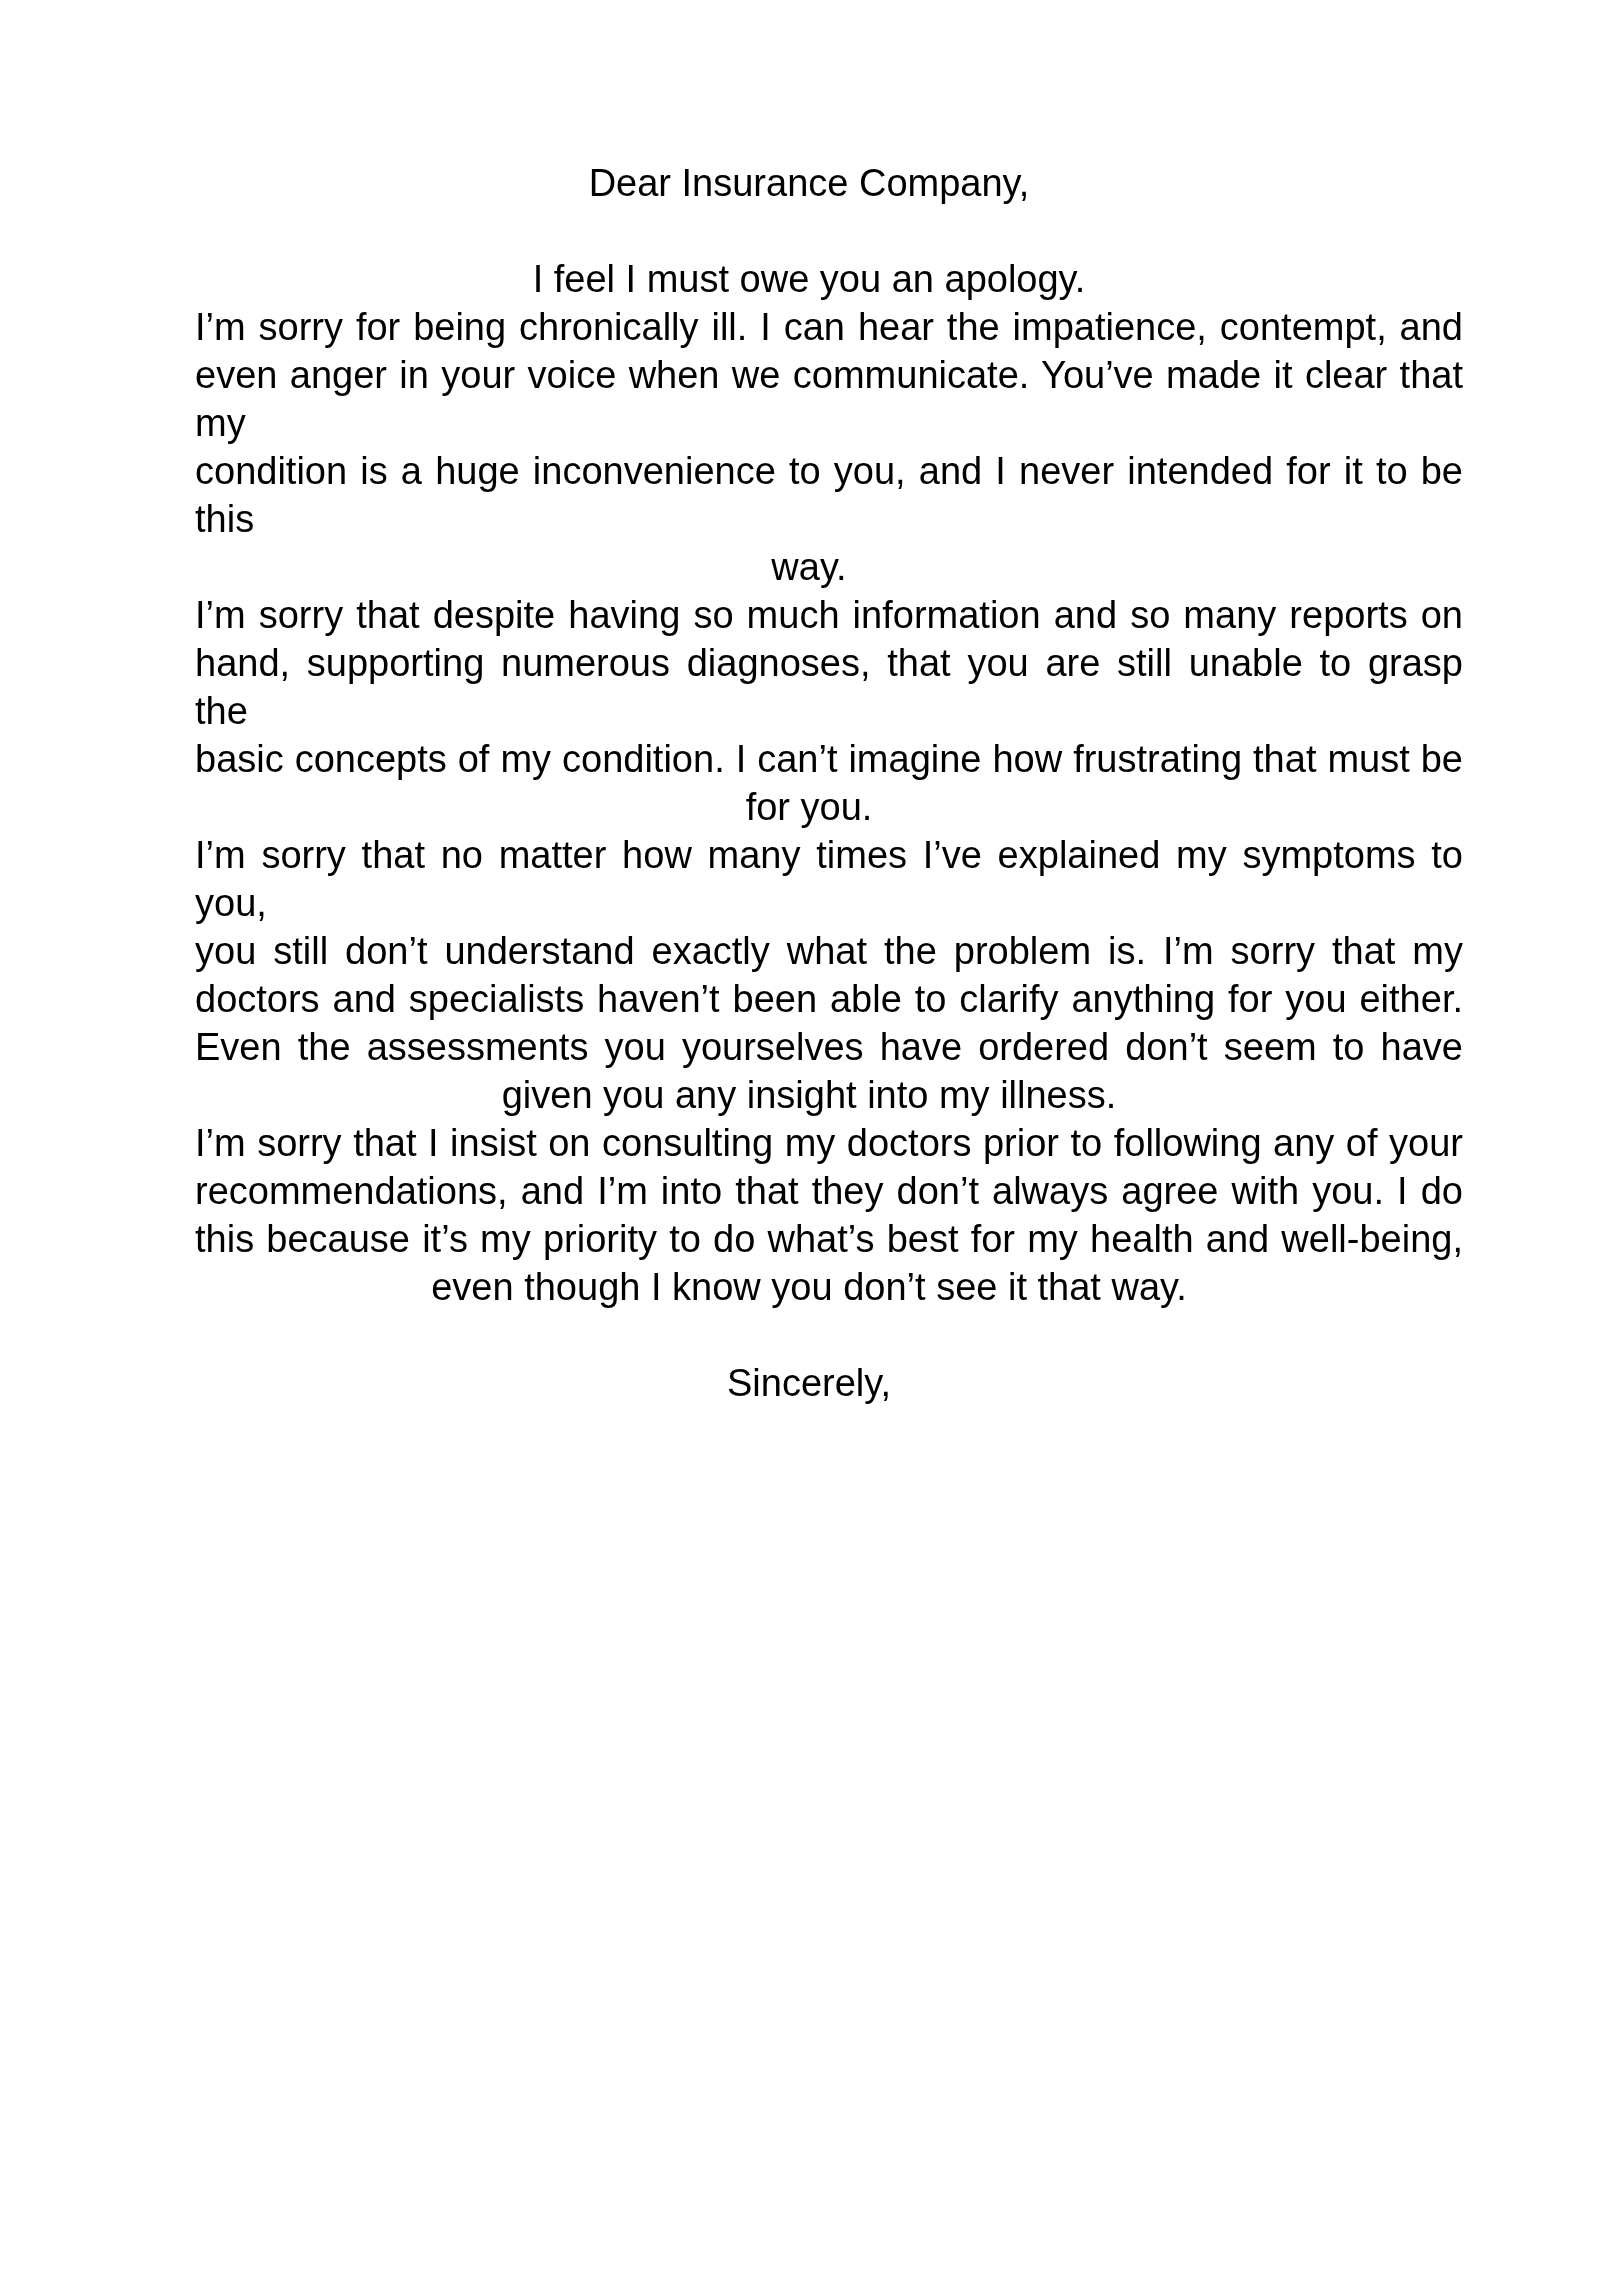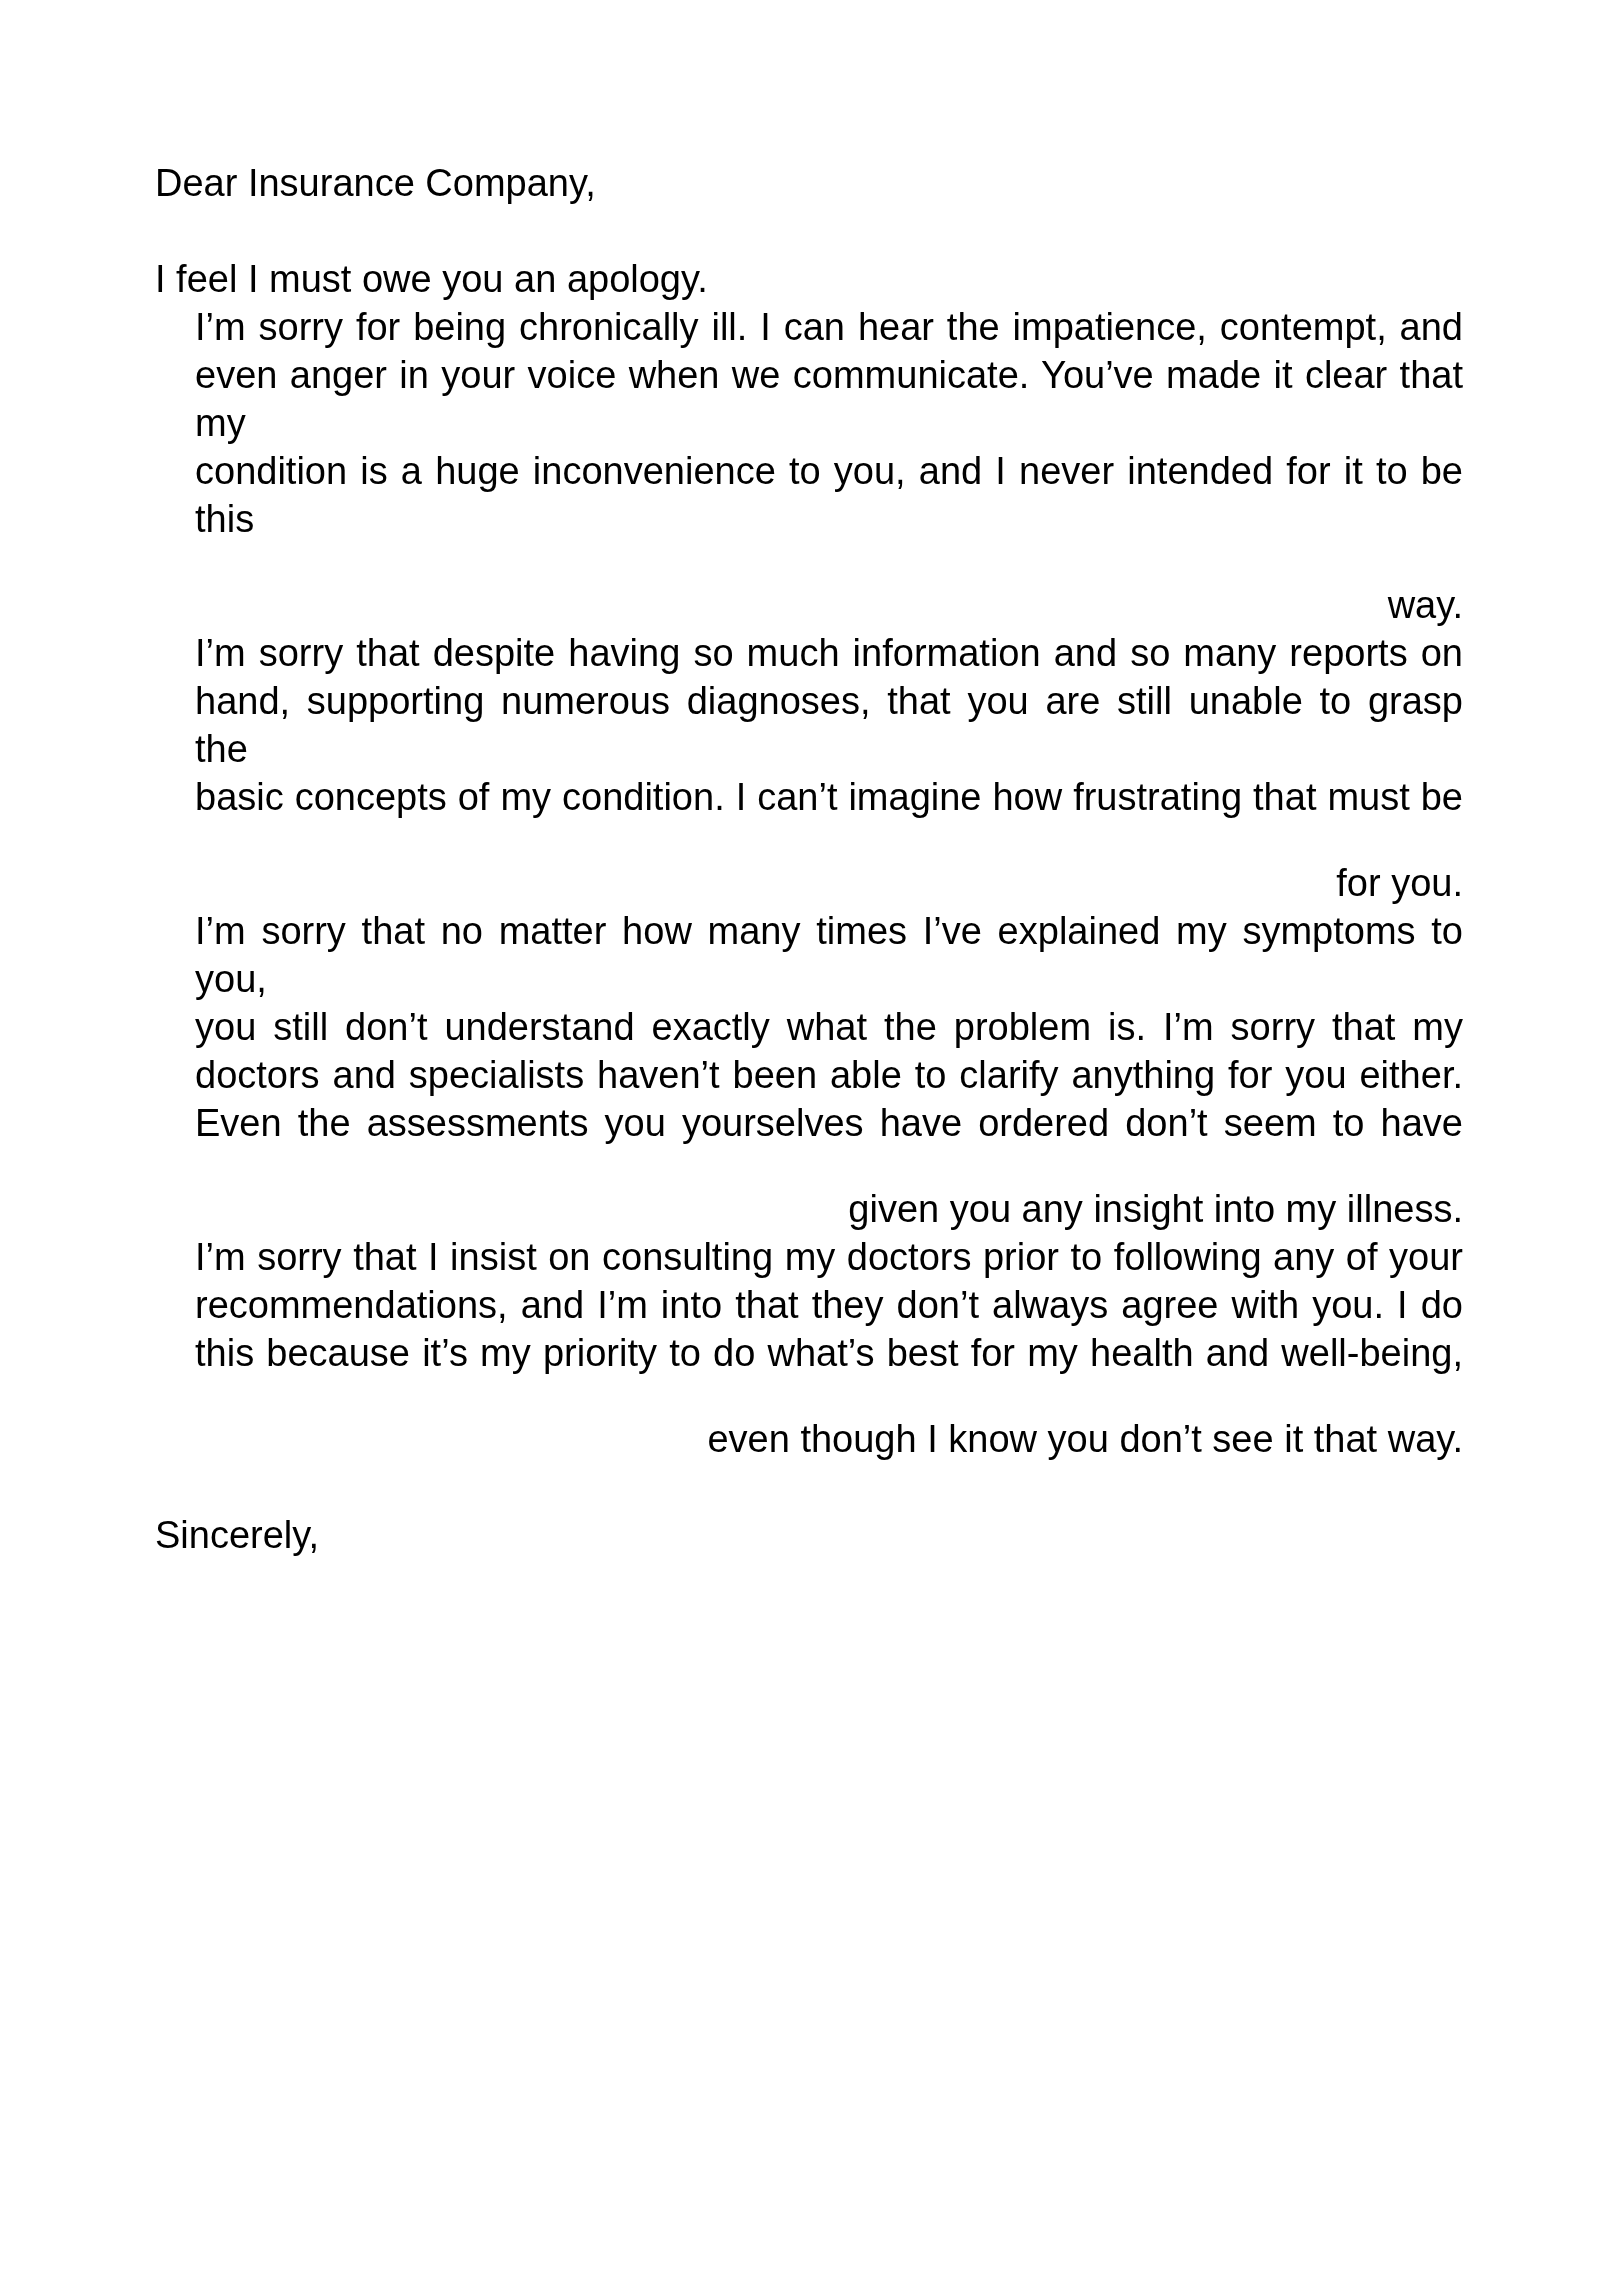--- a/index.html
+++ b/index.html
@@ -19,34 +19,33 @@
   .content {
     position: absolute;
     left: 155px;
     top: 159px;
     width: 1308px;
     font-size: 38px;
     line-height: 48px;
     color: #000000;
   }
   .line {
-    text-align: left;
+    text-align: center;
     white-space: pre-wrap;
   }
   .spacer {
     height: 48px;
   }
   .para .jline {
     text-align: justify;
     text-align-last: justify;
     margin-left: 40px;
   }
   .para .lline {
-    text-align: right;
-    margin-top: 38px;
+    text-align: center;
   }
 </style>
 </head>
 <body>
 
 <div class="page">
   <div class="content">
 
     <div class="line">Dear Insurance Company,</div>
 

